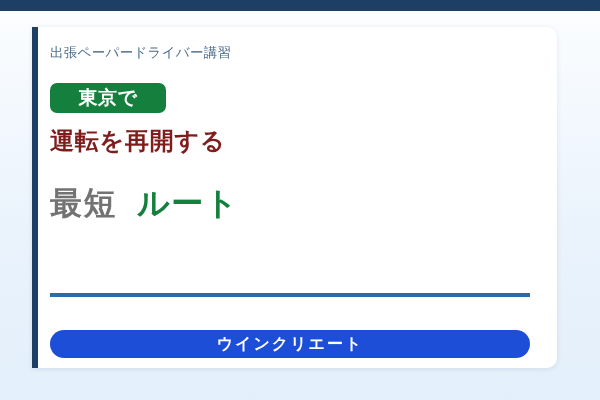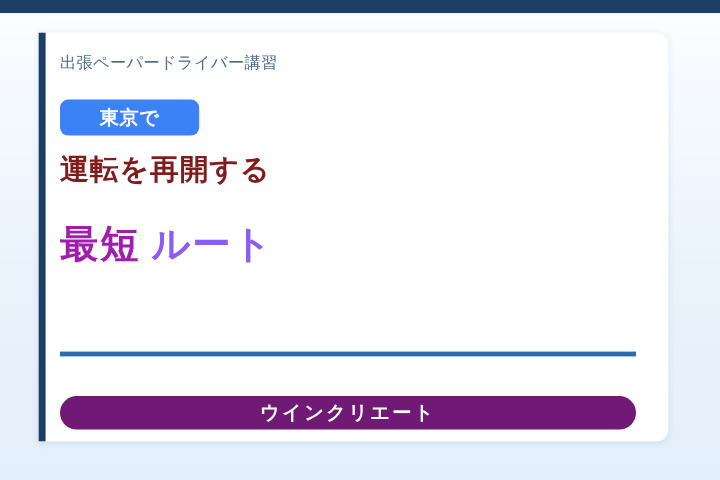--- a/index.html
+++ b/index.html
@@ -79,24 +79,24 @@
     white-space: nowrap;
   }
 
   
   #region-badge {
     position: absolute;
     left: 0;
     top: 56px;
     height: 30px;
     min-width: 116px;
-    background: #3b82f6;
+    background: #15803d;
     border-radius: 7px;
     color: #ffffff;
-    font-size: 16px;
+    font-size: 19px;
     font-weight: bold;
     display: flex;
     align-items: center;
     justify-content: center;
     padding: 0 14px;
     box-sizing: border-box;
     letter-spacing: 0.5px;
     cursor: pointer;
   }
 
@@ -115,22 +115,22 @@
   
   #headline-secondary {
     position: absolute;
     left: 0;
     top: 155px;
     font-size: 32px;
     font-weight: bold;
     letter-spacing: 1.5px;
     white-space: nowrap;
   }
-  #headline-highlight { color: #a21caf; }
-  #headline-tail { color: #8b5cf6; margin-left: 9px; }
+  #headline-highlight { color: #737373; }
+  #headline-tail { color: #15803d; margin-left: 20px; }
 
   
   #divider {
     position: absolute;
     left: 0;
     top: 266px;
     width: 480px;
     height: 4px;
     background: #2a6bb0;
   }
@@ -146,21 +146,21 @@
     white-space: nowrap;
   }
 
   
   #cta-button {
     position: absolute;
     left: 0;
     top: 303px;
     width: 480px;
     height: 28px;
-    background: #701a75;
+    background: #1d4ed8;
     border-radius: 14px;
     color: #ffffff;
     font-size: 16px;
     font-weight: bold;
     letter-spacing: 2px;
     display: flex;
     align-items: center;
     justify-content: center;
     cursor: pointer;
     box-sizing: border-box;

